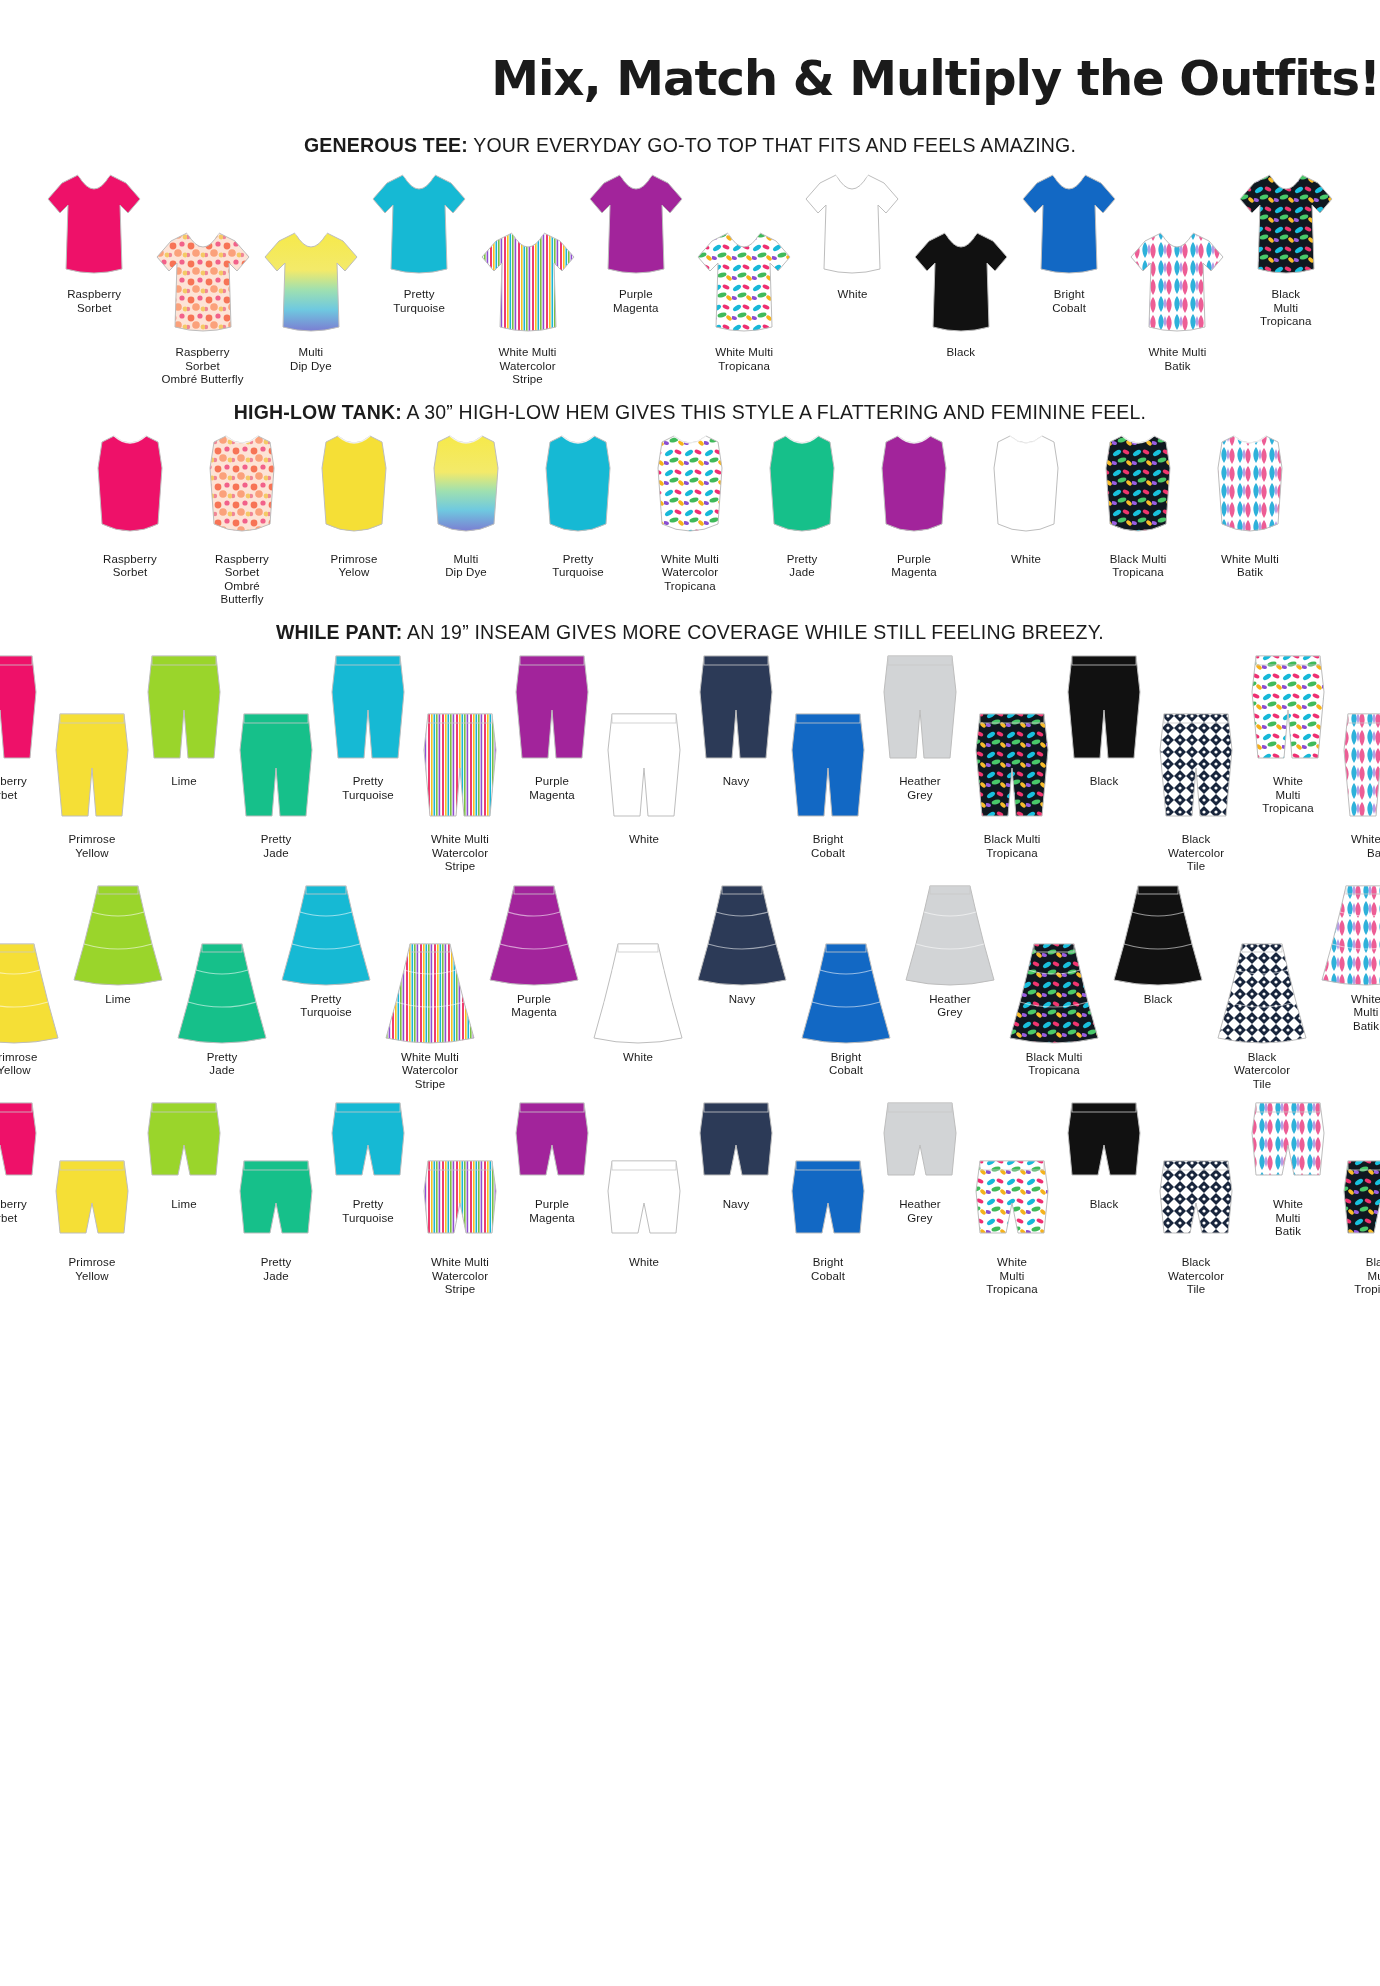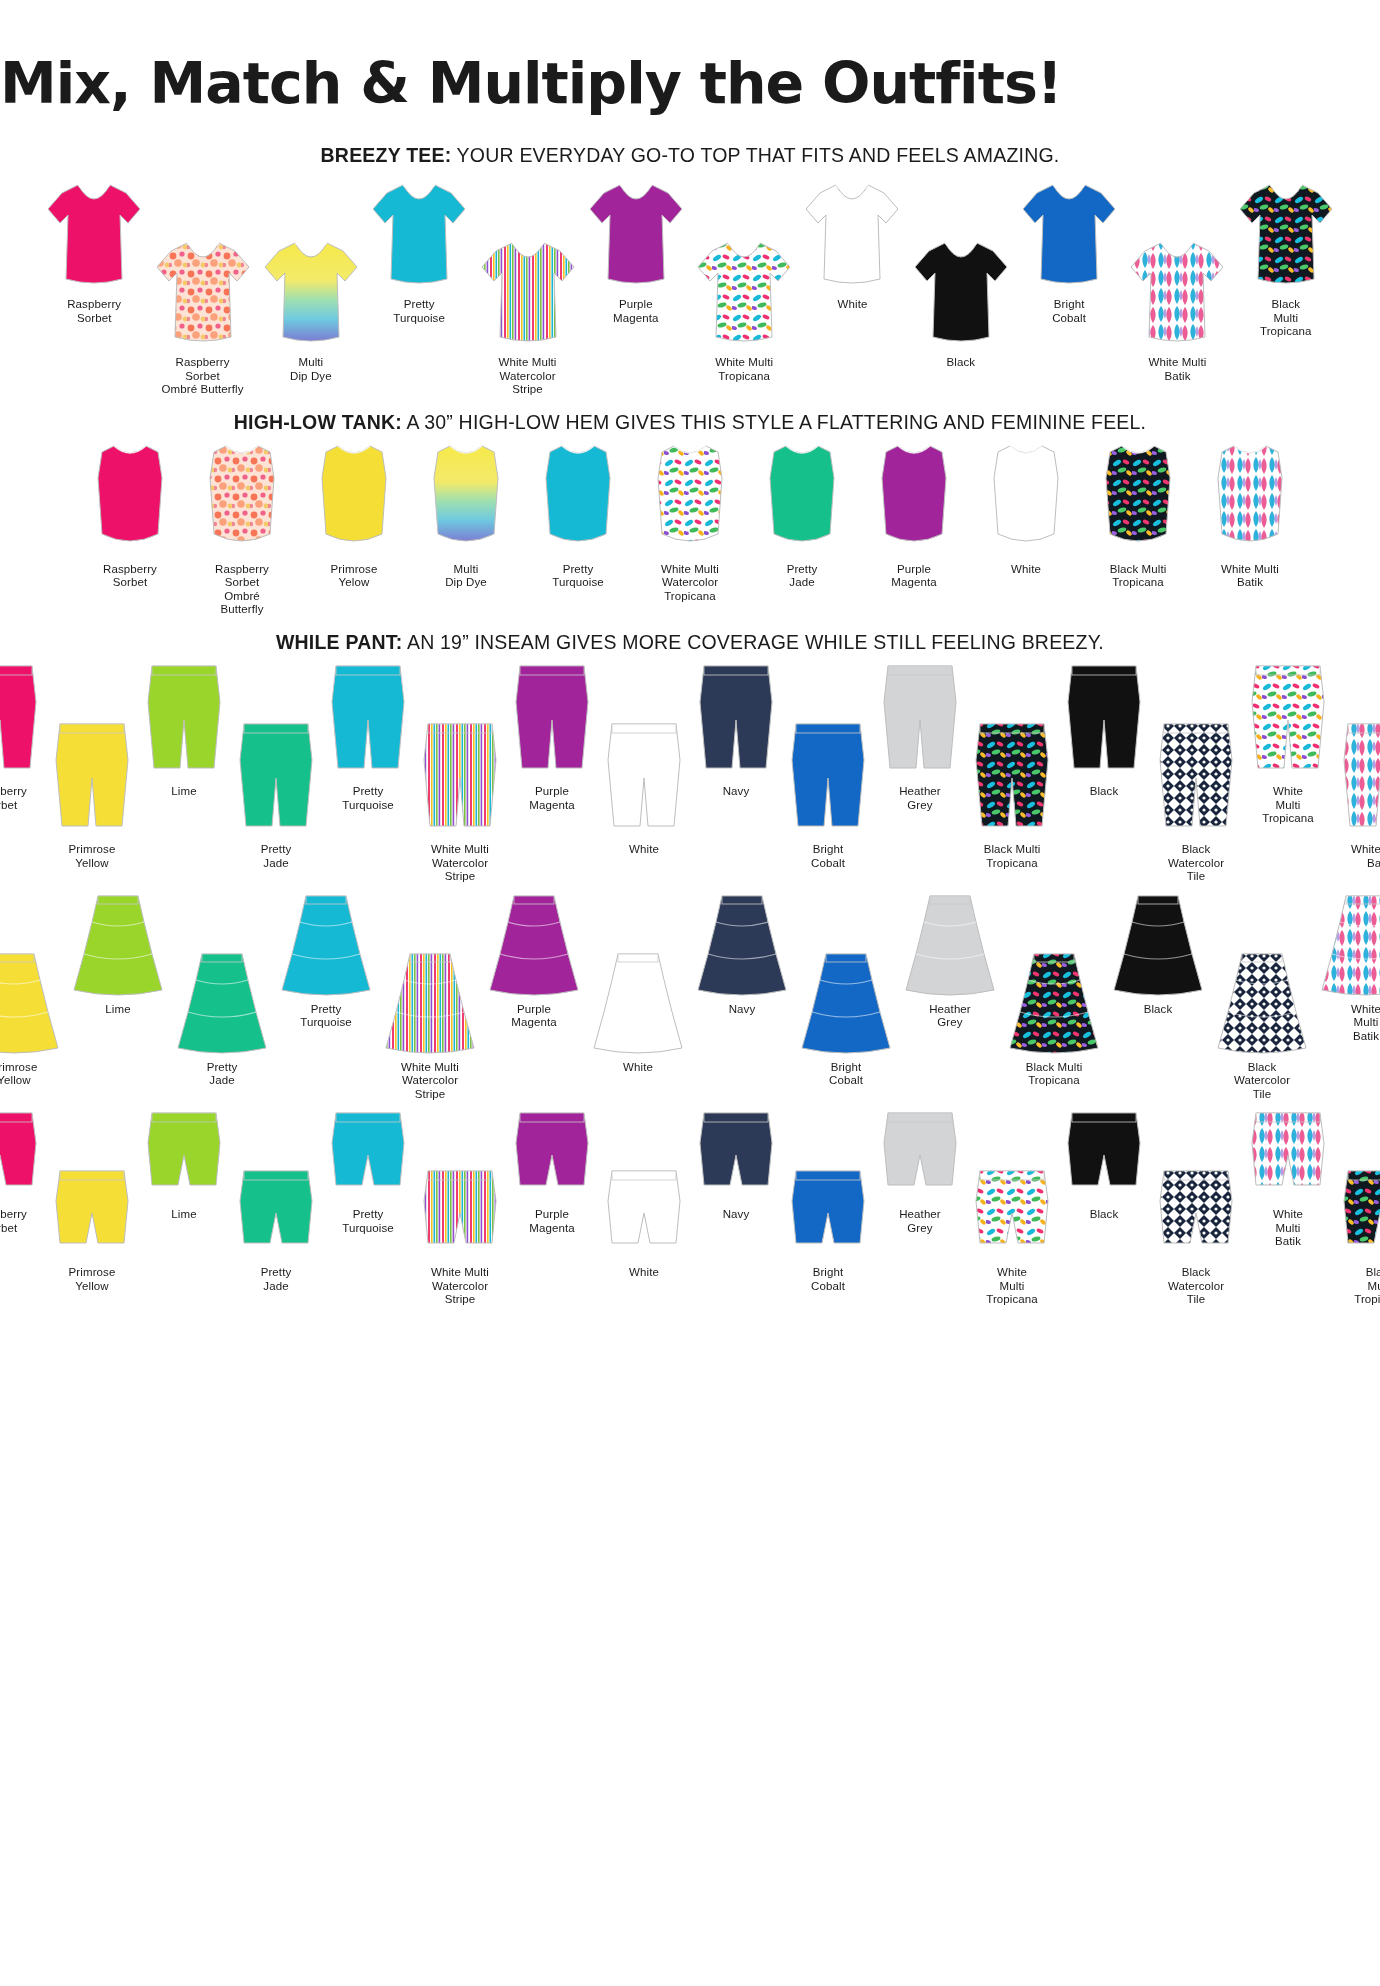--- a/index.html
+++ b/index.html
@@ -5,22 +5,22 @@
   html,body{margin:0;padding:0;background:#ffffff;}
   body{
     width:1380px;min-height:1986px;
     font-family:"Liberation Sans", sans-serif;
     color:#1b1b1b;
     -webkit-font-smoothing:antialiased;
   }
   .page{position:relative;width:1380px;min-height:1986px;padding:0;box-sizing:border-box;}
 
   .page-title{
-    text-align:left;
-    font-size:57px;
+    text-align:right;
+    font-size:48px;
     font-weight:700;
     letter-spacing:-1px;
     margin:50px 0 28px 0;
     font-family:"DejaVu Sans","Liberation Sans",sans-serif;
   }
 
   .section{margin:0 0 6px 0;}
   .section-head{
     text-align:center;
     font-size:19.5px;
@@ -70,21 +70,21 @@
 </style>
 </head>
 <body>
 
 <div class="page">
 
   <h1 class="page-title">Mix, Match &amp; Multiply the Outfits!</h1>
 
   <div id="sections">
       <div class="section">
-        <div class="section-head"><span class="name">BREEZY TEE:</span><span class="desc"> YOUR EVERYDAY GO-TO TOP THAT FITS AND FEELS AMAZING.</span></div>
+        <div class="section-head"><span class="name">GENEROUS TEE:</span><span class="desc"> YOUR EVERYDAY GO-TO TOP THAT FITS AND FEELS AMAZING.</span></div>
         <div class="rack">
           <div class="item">
             <div class="art h-tee">
               <svg width="104" height="118" viewBox="0 0 104 118">
     <path d="M36 10 L20 18 L6 34 L18 48 L26 40 L24 104 Q52 112 80 104 L78 40 L86 48 L98 34 L84 18 L68 10
              Q60 24 52 24 Q44 24 36 10 Z" fill="#ee1169" stroke="#bdbdbd" stroke-width="1"></path>
     <path d="M36 10 Q52 26 68 10" fill="none" stroke="#ffffff" stroke-width="1.4" opacity=".7"></path>
   </svg>
             </div>
             <div class="cap">Raspberry<br>Sorbet</div>

